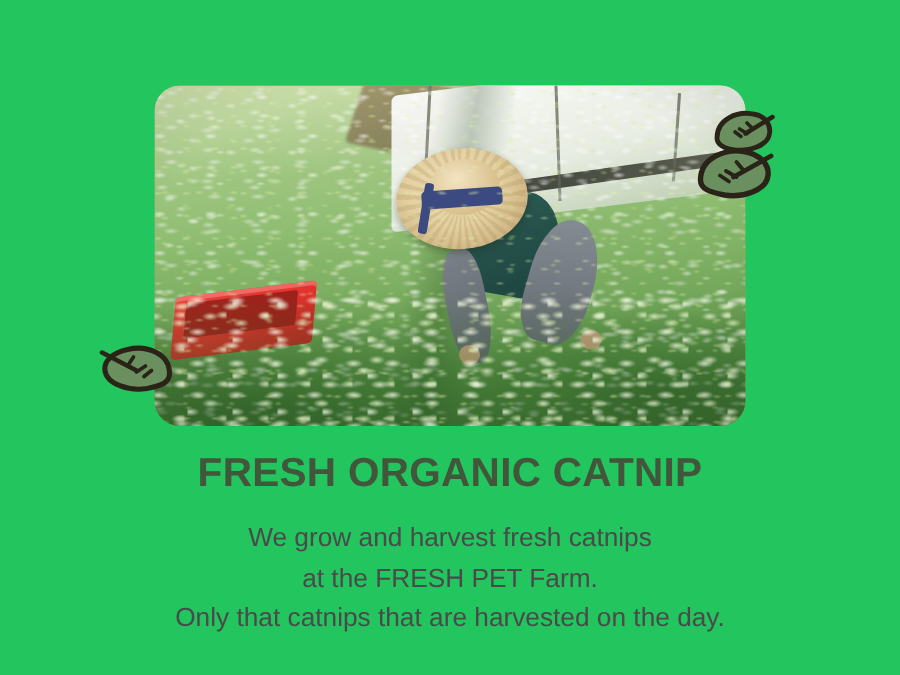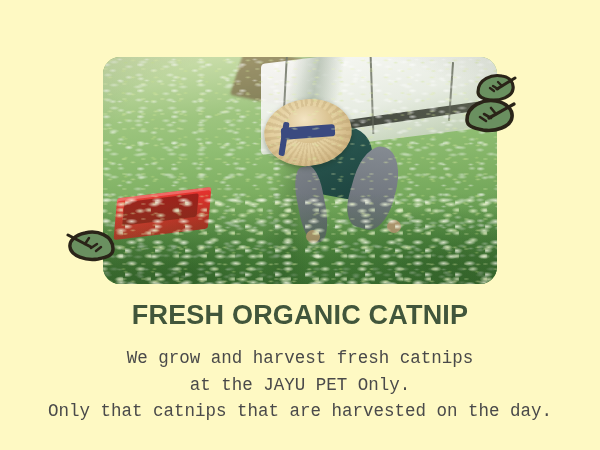--- a/index.html
+++ b/index.html
@@ -9,21 +9,21 @@
   body {
     width: 600px;
     height: 450px;
     overflow: hidden;
     font-family: "Liberation Sans", sans-serif;
   }
   #card {
     position: relative;
     width: 600px;
     height: 450px;
-    background: #fef9c3;
+    background: #22c55e;
     overflow: hidden;
   }
 
   
   #photo-frame {
     position: absolute;
     left: 103px;
     top: 57px;
     width: 394px;
     height: 227px;
@@ -285,21 +285,21 @@
     letter-spacing: .2px;
     color: #41563B;
     font-family: "Liberation Sans", sans-serif;
     line-height: 1.15;
   }
   #body-lines {
     margin: 14px 0 0 0;
     color: #4A4A4A;
     font-size: 17.5px;
     line-height: 1.52;
-    font-family: Liberation Mono, monospace;
+    font-family: Liberation Sans, sans-serif;
   }
   .body-line { display: block; }
 </style>
 </head>
 <body>
 
 <div id="card">
 
   <div id="photo-frame">
     <div class="photo-layer field-base"></div>
@@ -349,18 +349,18 @@
   <svg class="leaf-deco" id="leaf-left" width="52" height="34" viewBox="0 0 52 34">
     <path d="M47 21 C47 7, 31 2, 19 5 C9 7, 3 13, 4 19 C5 28, 20 33, 32 31 C42 29, 47 27, 47 21 Z" fill="#6A9060" stroke="#2A2418" stroke-width="3.4" stroke-linejoin="round"></path>
     <path d="M2 7 L25 19" stroke="#2A2418" stroke-width="3" stroke-linecap="round"></path>
     <path d="M19 16 L23 10 M25 20 L31 16 M30 23 L35 19" stroke="#2A2418" stroke-width="2.5" stroke-linecap="round"></path>
   </svg>
 
   <div id="text-block">
     <h1 id="headline">FRESH ORGANIC CATNIP</h1>
     <p id="body-lines">
       <span class="body-line">We grow and harvest fresh catnips</span>
-      <span class="body-line">at the JAYU PET Only.</span>
+      <span class="body-line">at the FRESH PET Farm.</span>
       <span class="body-line">Only that catnips that are harvested on the day.</span>
     </p>
   </div>
 
 </div>
 
 </body></html>

